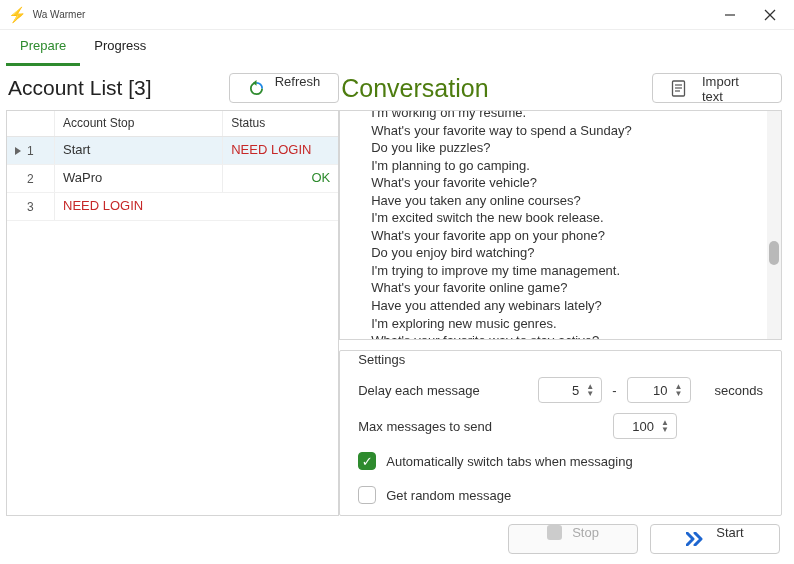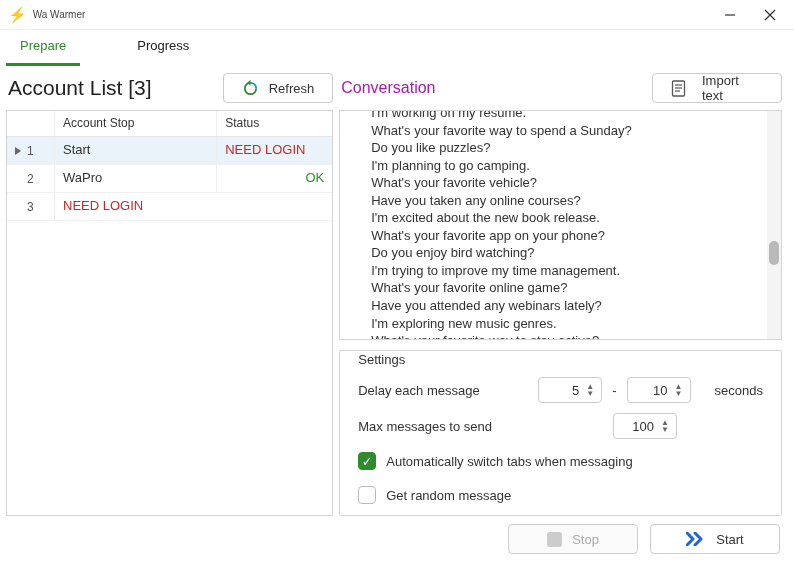--- a/index.html
+++ b/index.html
@@ -42,40 +42,38 @@
     justify-content: center;
     font-size: 14px;
     cursor: pointer;
   }
   .winbtn svg { display:block; }
   
   .maintabs {
     display: flex;
     height: 36px;
     padding: 0 6px;
-    gap: 43px;
   }
   .maintabs .tab {
     padding: 8px 14px 6px 14px;
     font-size: 13px;
     color: #222;
     cursor: pointer;
     border-bottom: 3px solid transparent;
   }
   .maintabs .tab.active {
     color: #2e8b2e;
     border-bottom: 3px solid #2e8b2e;
   }
   
   .mainrow {
     display: flex;
     flex: 1;
     min-height: 0;
     padding: 0 12px 6px 6px;
-    gap: 6px;
   }
   
   .leftcol {
     width: 340px;
     display: flex;
     flex-direction: column;
   }
   .leftheader {
     display: flex;
     align-items: center;
@@ -87,21 +85,20 @@
     color: #222;
     flex: 1;
     padding-left: 2px;
   }
   .btn {
     height: 30px;
     border: 1px solid #ccc;
     border-radius: 4px;
     background: #fff;
     display: flex;
-    align-items: center;
     justify-content: center;
     cursor: pointer;
     font-size: 13px;
     color: #333;
     padding: 0 18px;
     gap: 10px;
   }
   .btn .icon { display:flex; align-items:center; }
   .grid {
     border: 1px solid #d5d5d5;
@@ -154,23 +151,23 @@
     display: flex;
     flex-direction: column;
     min-height: 0;
   }
   .rightheader {
     display: flex;
     align-items: center;
     height: 44px;
   }
   .rightheader h2 {
-    font-size: 16px;
+    font-size: 25px;
     font-weight: 400;
-    color: #a21caf;
+    color: #4d7c0f;
     flex: 1;
     padding-left: 2px;
   }
   .convo-wrap {
     position: relative;
     border: 1px solid #d5d5d5;
     height: 230px;
     overflow: hidden;
   }
   .convo {
@@ -386,21 +383,21 @@
     </div>
 
     <div class="convo-wrap">
       <div class="convo" id="convo">
           <div class="line cutfirst">I'm working on my resume.</div>
           <div class="line">What's your favorite way to spend a Sunday?</div>
           <div class="line">Do you like puzzles?</div>
           <div class="line">I'm planning to go camping.</div>
           <div class="line">What's your favorite vehicle?</div>
           <div class="line">Have you taken any online courses?</div>
-          <div class="line">I'm excited about the new book release.</div>
+          <div class="line">I'm excited switch the new book release.</div>
           <div class="line">What's your favorite app on your phone?</div>
           <div class="line">Do you enjoy bird watching?</div>
           <div class="line">I'm trying to improve my time management.</div>
           <div class="line">What's your favorite online game?</div>
           <div class="line">Have you attended any webinars lately?</div>
           <div class="line">I'm exploring new music genres.</div>
           <div class="line">What's your favorite way to stay active?</div>
         </div>
       <div class="scrollbar">
         <div class="thumb"></div>

